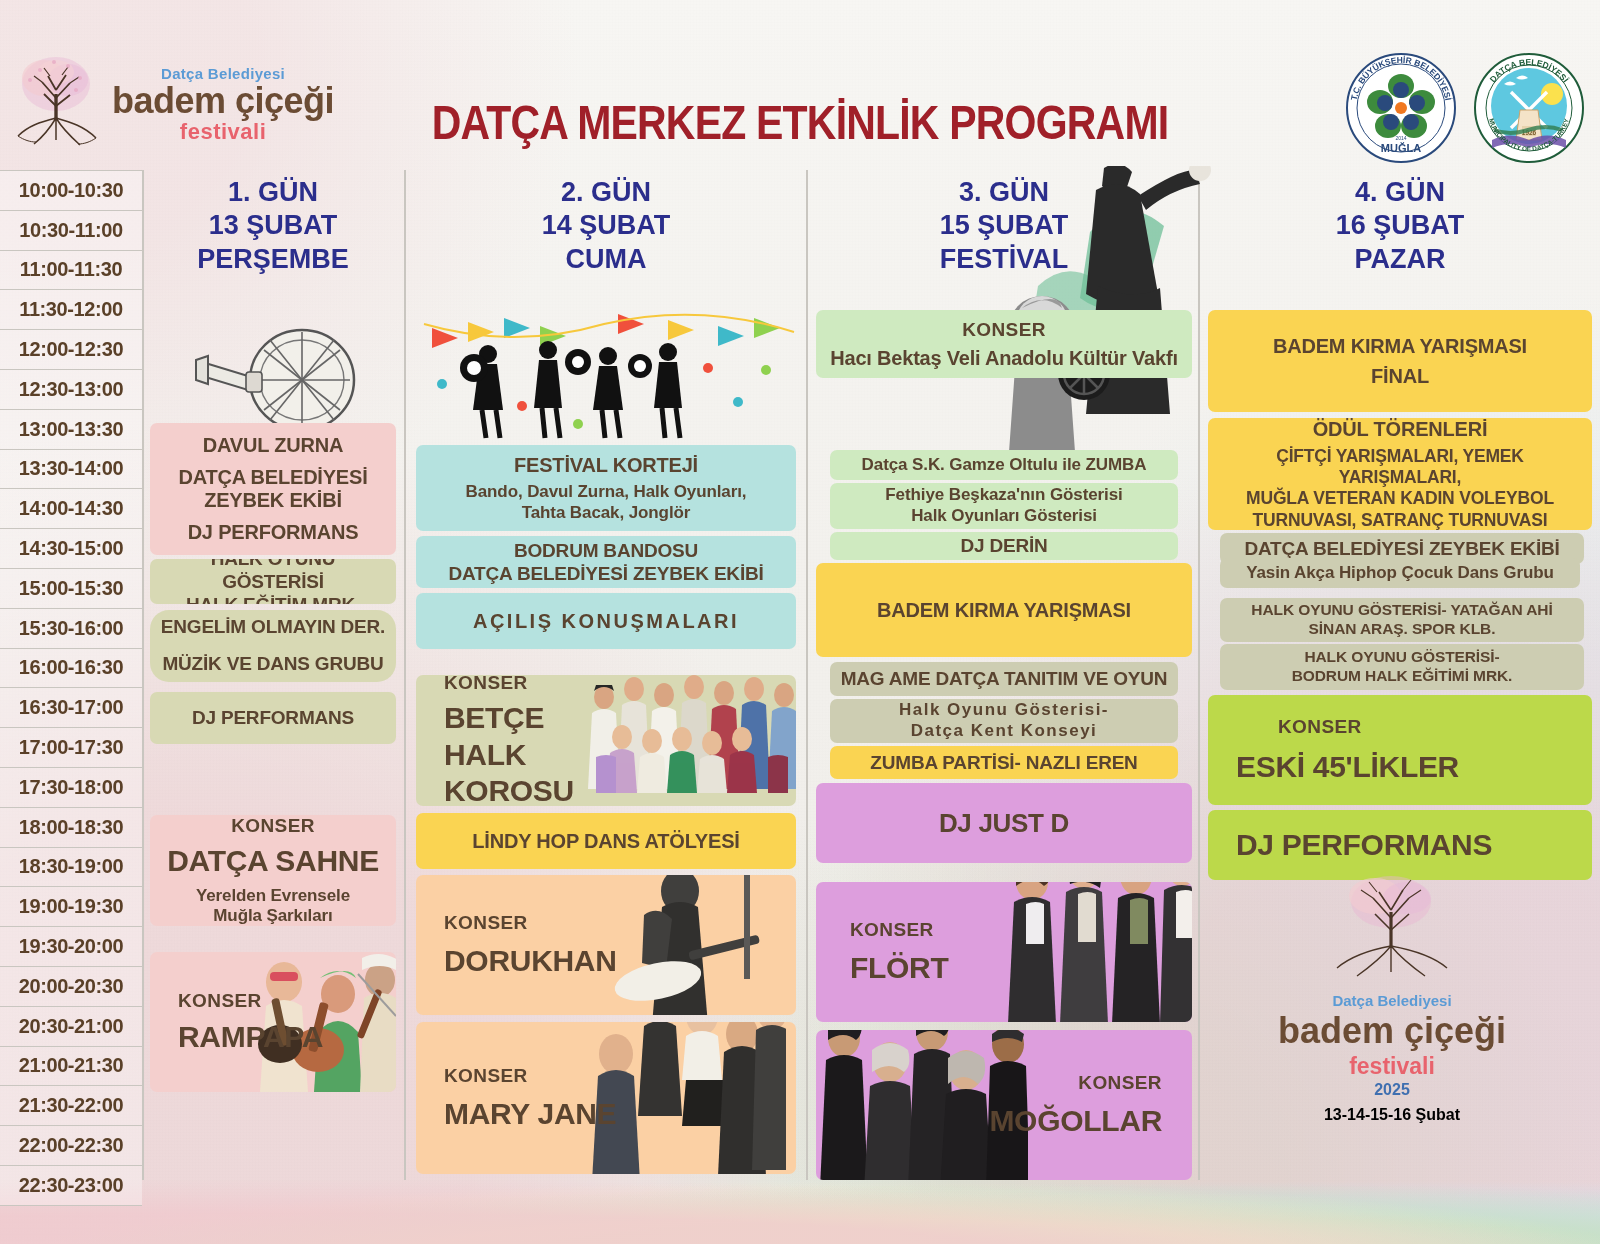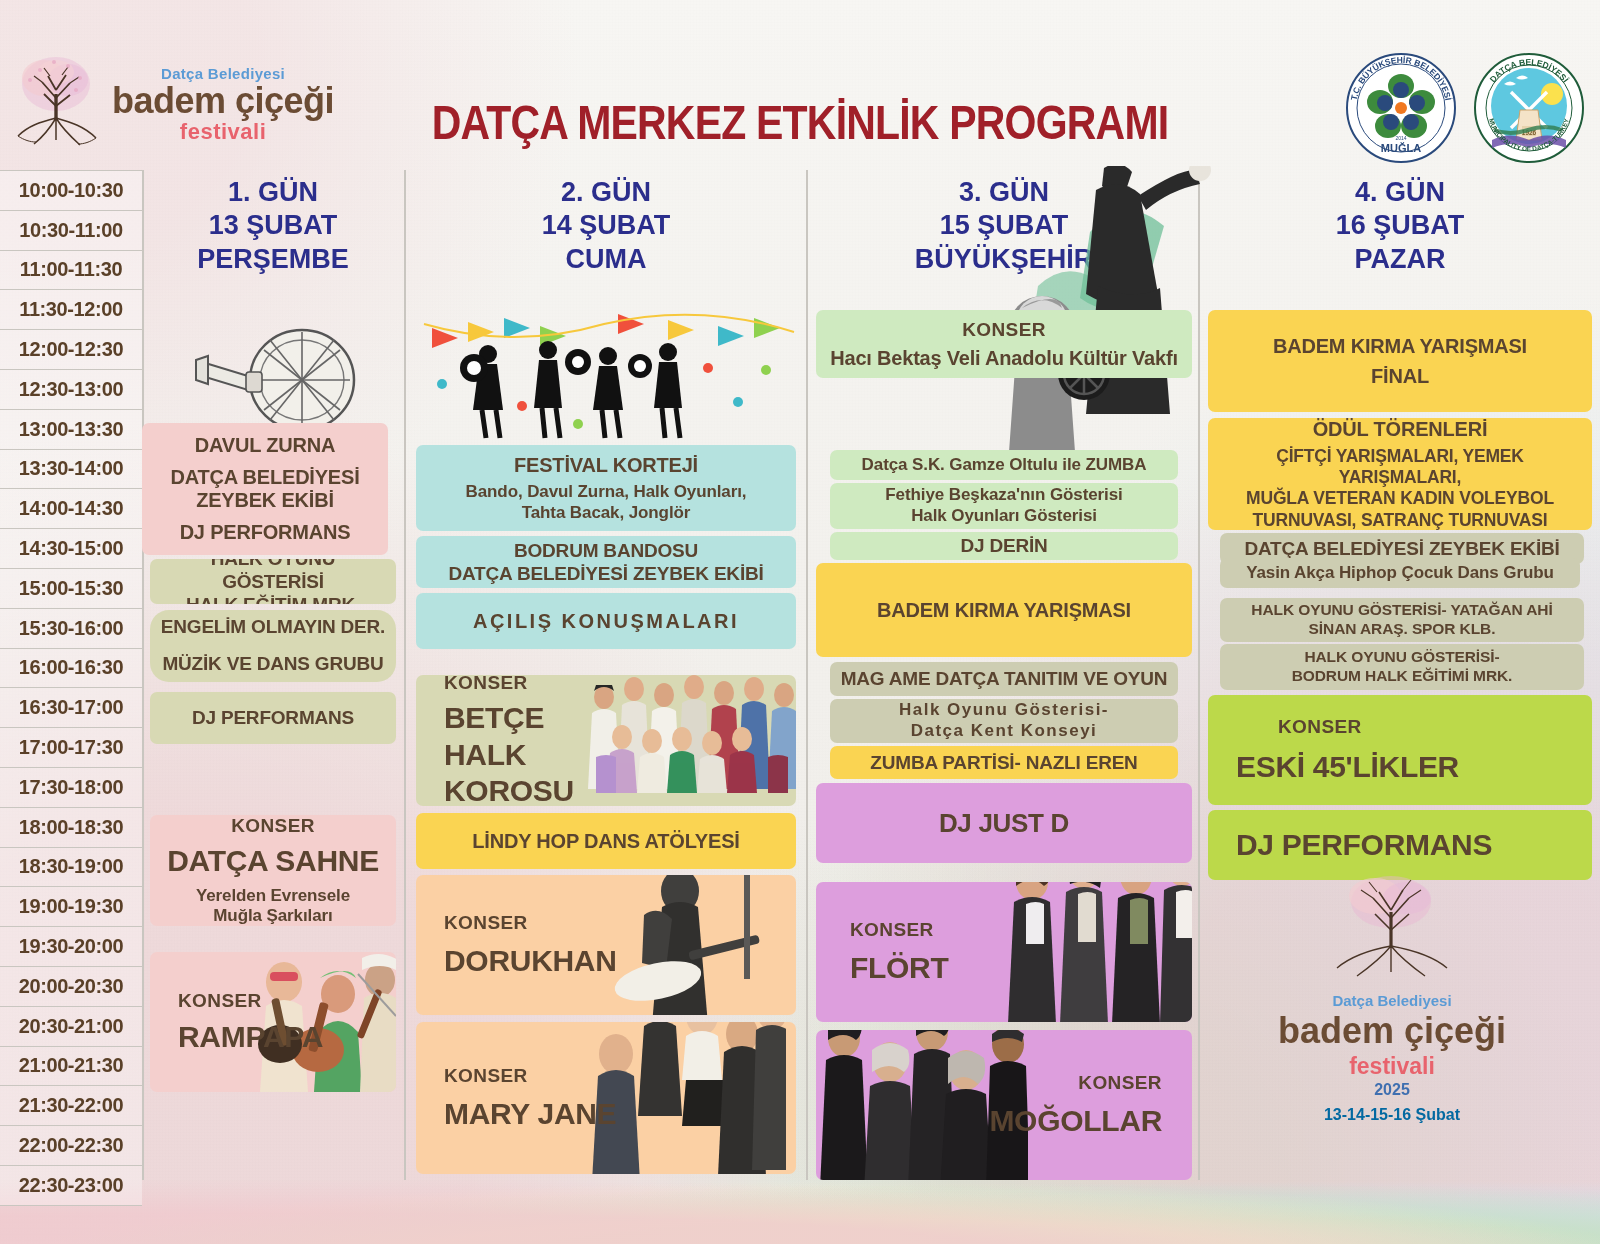--- a/index.html
+++ b/index.html
@@ -98,21 +98,21 @@
       radial-gradient(ellipse at 18% 120%, rgba(240,200,205,.75) 0 40%, rgba(240,200,205,0) 72%),
       radial-gradient(ellipse at 52% 130%, rgba(250,235,200,.7) 0 38%, rgba(250,235,200,0) 70%),
       radial-gradient(ellipse at 70% 120%, rgba(195,225,190,.75) 0 36%, rgba(195,225,190,0) 68%),
       radial-gradient(ellipse at 90% 120%, rgba(205,225,240,.7) 0 38%, rgba(205,225,240,0) 70%);
   }
   .botlogo{position:absolute;right:58px;bottom:56px;width:300px;text-align:center;}
   .botlogo .bsub{font-size:15px;color:#5b9bd5;font-weight:700;}
   .botlogo .bmain{font-size:36px;color:#6b4c34;font-weight:700;margin-top:1px;}
   .botlogo .bfest{font-size:23px;color:#e8636d;font-weight:700;margin-top:1px;}
   .botlogo .byear{font-size:16px;color:#3f6fb0;font-weight:700;margin-top:1px;}
-  .botlogo .bdate{font-size:16px;color:#0369a1;font-weight:600;margin-top:7px;}
+  .botlogo .bdate{font-size:16px;color:#000000;font-weight:600;margin-top:7px;}
 </style>
 </head>
 <body>
 
 <div class="paper"></div>
 <div class="grain"></div>
 <div class="footerband"></div>
 
 <div class="header">
 
@@ -264,21 +264,21 @@
             <path d="M108 22 L108 118"></path>
           <path d="M76 30 L140 110"></path>
             <path d="M76 110 L140 30"></path>
         </g>
         <path d="M8 52 L54 66 L54 80 L8 66 Z" fill="#eceae4" stroke="#555" stroke-width="2"></path>
         <path d="M2 50 L14 46 L14 74 L2 70 Z" fill="#e4e2dc" stroke="#555" stroke-width="2"></path>
         <rect x="52" y="62" width="16" height="20" rx="3" fill="#ddd9d2" stroke="#555" stroke-width="1.6"></rect>
       </svg>
     </div>
 
-    <div class="ev" style="left:0;top:253px;width:246px;height:132px;background:#f4cfcd;">
+    <div class="ev" style="left:8px;top:253px;width:246px;height:132px;background:#f4cfcd;">
       <span class="l b">DAVUL ZURNA</span>
       <span class="l b gap">DATÇA BELEDİYESİ</span>
       <span class="l b">ZEYBEK EKİBİ</span>
       <span class="l b gap">DJ PERFORMANS</span>
     </div>
 
     <div class="ev lh" style="left:8px;top:389px;width:246px;height:45px;background:#d8d9b4;">
       <span class="l b2">HALK OYUNU GÖSTERİSİ</span>
       <span class="l b2">HALK EĞİTİM MRK.</span>
     </div>
@@ -481,21 +481,21 @@
       </div>
       <span class="l k" style="position:relative;z-index:2;text-align:left;">KONSER</span>
       <span class="l big" style="position:relative;z-index:2;margin-top:10px;text-align:left;">MARY JANE</span>
     </div>
   </div>
 
   <div class="daycol c3">
     <div class="dayhead">
       <div class="dh1">3. GÜN</div>
       <div class="dh2">15 ŞUBAT</div>
-      <div class="dh3">BÜYÜKŞEHİR</div>
+      <div class="dh3">FESTİVAL</div>
     </div>
 
     <div class="art" style="left:170px;top:-4px;width:300px;height:330px;">
       <svg viewBox="0 0 300 330" width="300" height="330">
         <path d="M112 66 q34-40 74-6 l-22 76 q-32 18-62-4z" fill="#6fbf98" opacity=".75"></path>
         <path d="M60 120 q36-34 76 10 l-20 86 q-40 16-68-20z" fill="#6fbf98" opacity=".6"></path>
         <g fill="#2a2a2a">
           <path d="M126 2 q16-10 28 4 l-6 18 q-14 6-24-4z"></path>
           <path d="M118 24 q24-14 44 4 l18 100 q-36 22-72 0z"></path>
           <path d="M160 30 q40-26 56-26 l6 14 q-30 6-54 26z"></path>

